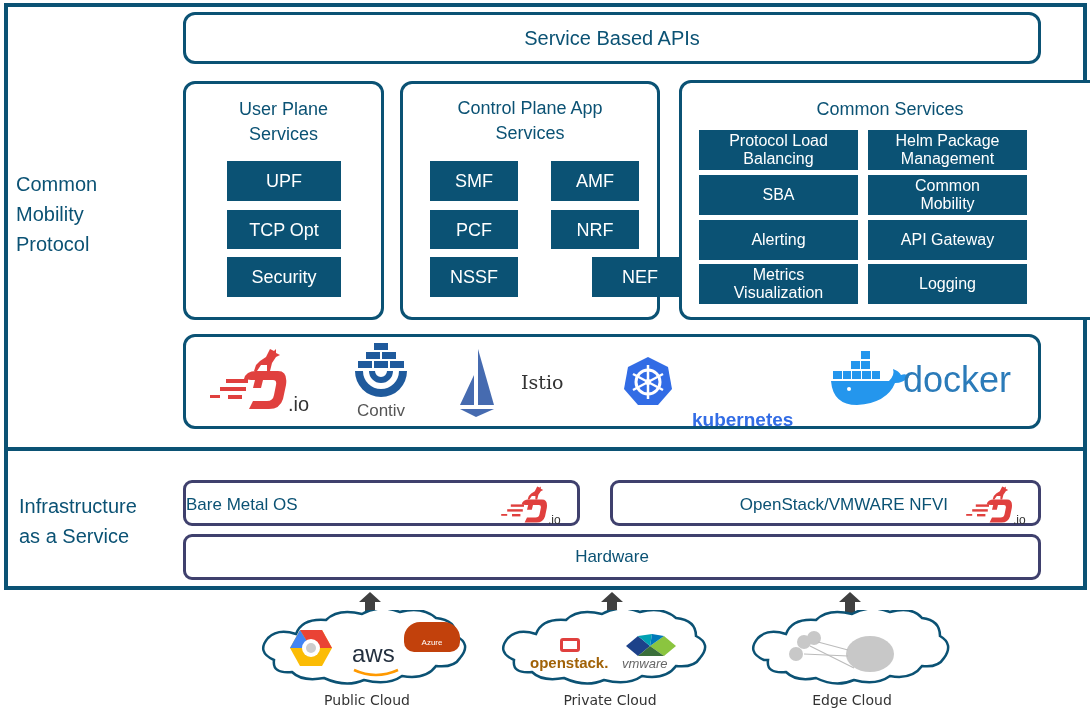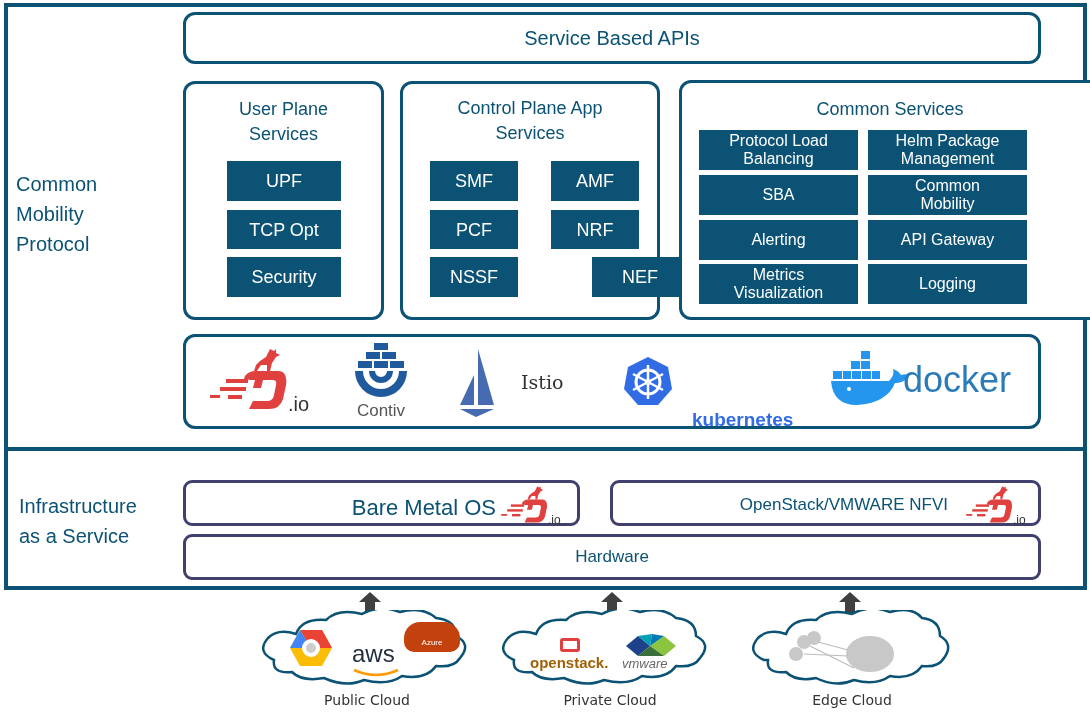--- a/index.html
+++ b/index.html
@@ -181,21 +181,21 @@
 </div>
 
 <div class="abs frame" style="left:4px; top:447px; width:1083px; height:143px;"></div>
 
 <div class="label" style="left:19px; top:491px;">
   <div>Infrastructure</div>
   <div>as a Service</div>
 </div>
 
 <div class="abs rbox-purple" style="left:183px; top:480px; width:397px; height:46px;">
-  <div class="abs" style="left:0; width:310px; top:12px; text-align:right; font-size:22px; color:#0b5274;">Bare Metal OS</div>
+  <div class="abs" style="left:0; width:310px; top:12px; text-align:left; font-size:17px; color:#0b5274;">Bare Metal OS</div>
   <div class="abs fdio-small" style="left:312px; top:1px;">
       <svg width="70" height="42" viewBox="0 0 110 70">
         <g fill="#e0403e">
           <path d="M52 16 l6 -4 l4 -8 l4 2 l2 -2 l0 4 l4 2 l-4 2 l-4 6 l-2 8 l-3 0 l0 -6 l-6 0 l-4 6 l-3 0 l2 -6 z"></path>
           <path d="M36 34 q2 -8 12 -8 h22 q10 0 8 14 l-3 14 q-3 10 -14 10 h-20 l4 -8 h14 q6 0 7 -6 l2 -10 q1 -5 -3 -5 h-10 l-2 8 h-8 l2 -8 h-4 z"></path>
           <rect x="18" y="34" width="22" height="4"></rect>
           <rect x="12" y="42" width="26" height="4"></rect>
           <rect x="20" y="50" width="14" height="4"></rect>
           <rect x="2" y="50" width="10" height="3"></rect>
         </g>

